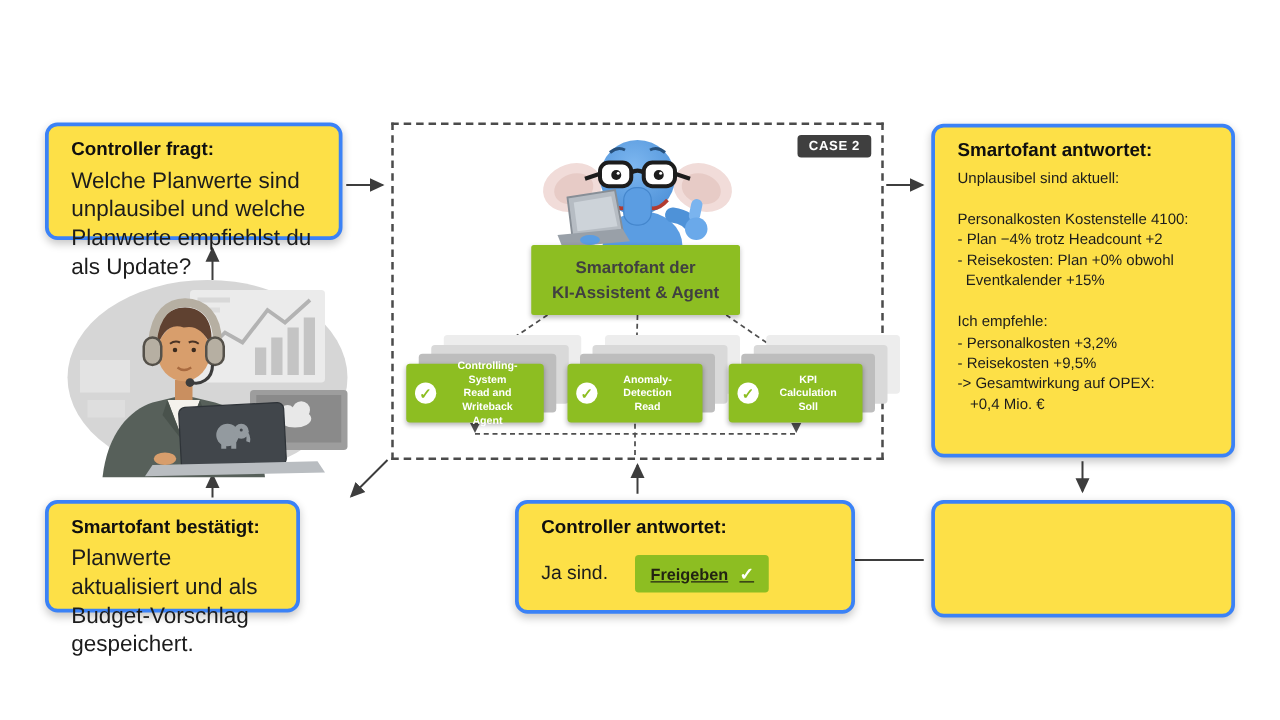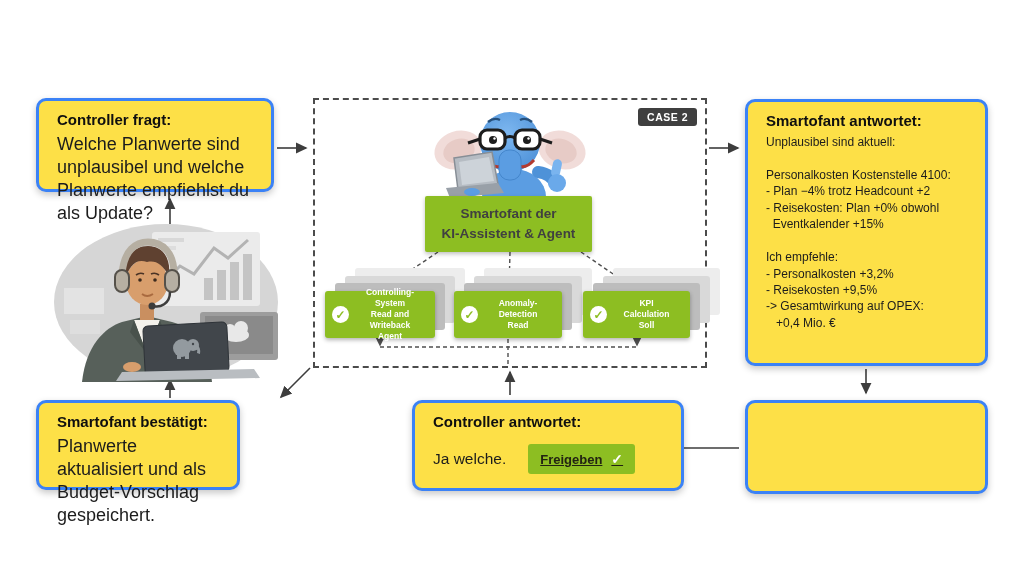--- a/index.html
+++ b/index.html
@@ -246,21 +246,21 @@
 -&gt; Gesamtwirkung auf OPEX:
    +0,4 Mio. €</div>
   </div>
 
   <div class="box" id="box-fragt-smartofant" style="left:745px;top:400px;width:243px;height:94px;">
   </div>
 
   <div class="box" id="box-controller-antwortet" style="left:388px;top:400px;width:272px;height:91px;margin-left:24px;">
     <h3>Controller antwortet:</h3>
     <div class="answer-row">
-      <span class="answer-text">Ja welche.</span>
+      <span class="answer-text">Ja sind.</span>
       <button id="freigeben-btn">
         <span>Freigeben</span>
         <span class="btn-check">✓</span>
       </button>
     </div>
   </div>
 
   <div class="box" id="box-bestaetigt" style="left:36px;top:400px;width:204px;height:90px;">
     <h3>Smartofant bestätigt:</h3>
     <div class="body">Planwerte aktualisiert und als Budget-Vorschlag gespeichert.</div>

